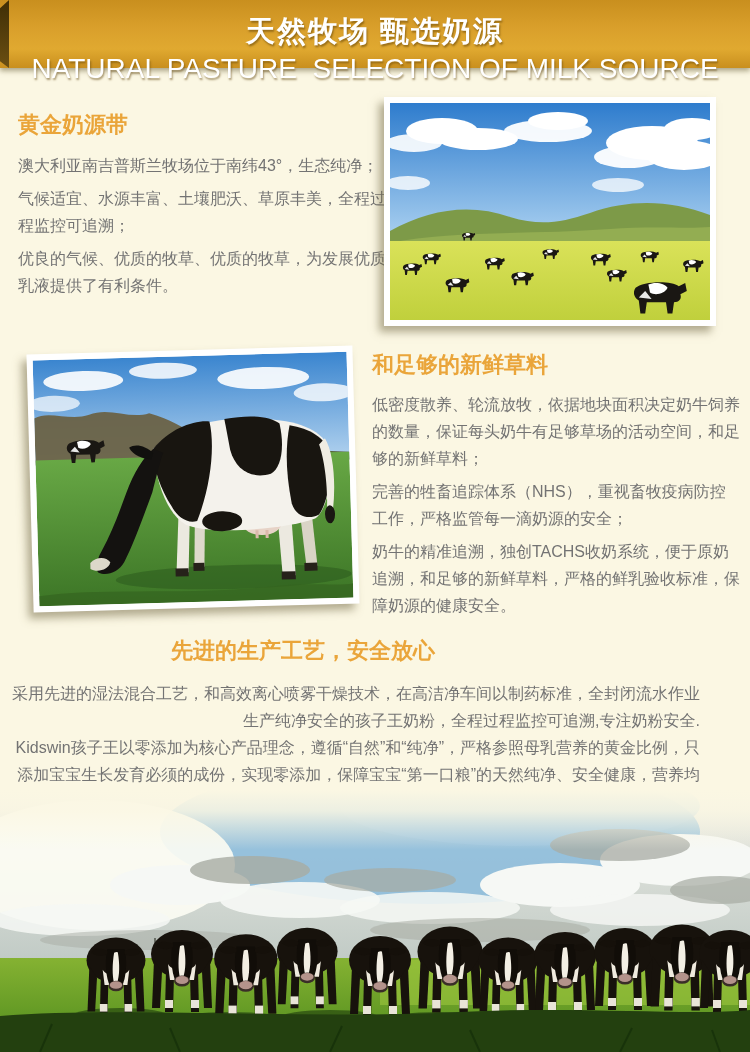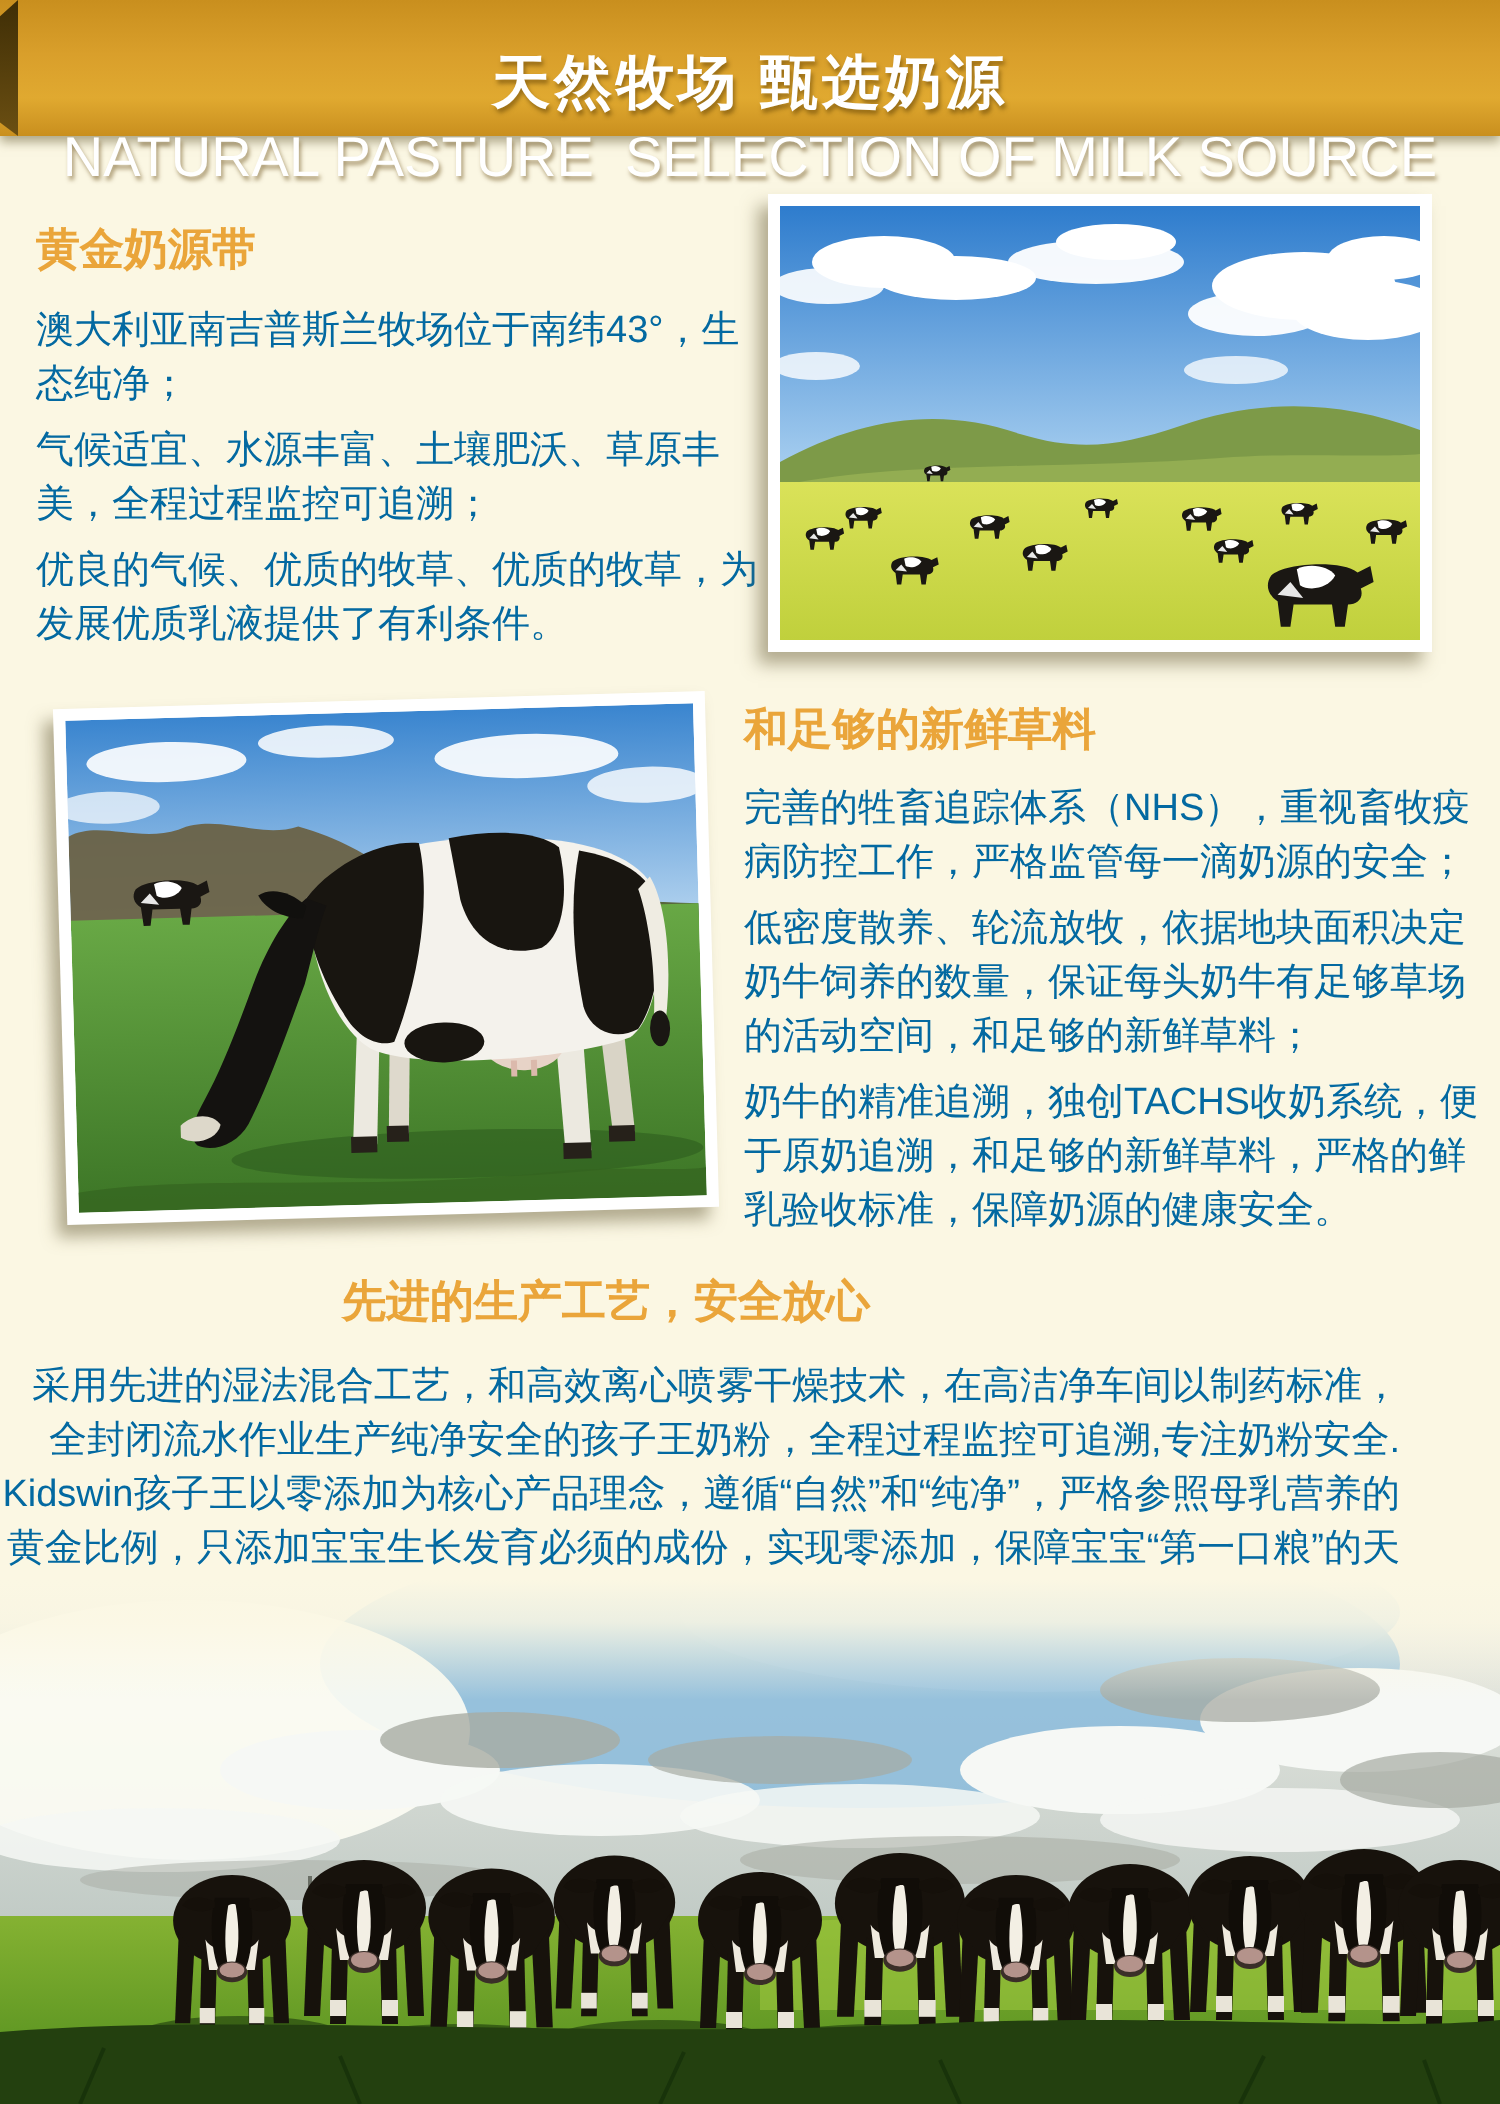--- a/index.html
+++ b/index.html
@@ -15,32 +15,32 @@
     background:linear-gradient(180deg,#c98f1e 0%,#d99f2b 40%,#e0a930 72%,#c98f1e 100%);
     box-shadow:0 3px 5px rgba(110,100,60,.55);
     text-align:center; color:#fff;
   }
   .banner-fold{
     position:absolute; left:0; top:0; width:9px; height:68px;
     background:linear-gradient(180deg,#3f2e06,#6b4f12);
     clip-path:polygon(0 12%,100% 0,100% 100%,0 90%);
   }
   .banner-cn{
-    padding-top:22px; font-size:29px; font-weight:bold; letter-spacing:2px;
+    padding-top:12px; font-size:29px; font-weight:bold; letter-spacing:2px;
     text-shadow:1px 2px 2px rgba(92,62,4,.55);
   }
   .banner-en{
     font-size:28px; margin-top:1px; white-space:pre;
     text-shadow:1px 2px 2px rgba(92,62,4,.5);
   }
   
   .sec-title{
     margin:0; font-size:22px; font-weight:bold; color:#eaa53a; line-height:30px;
   }
-  .sec p{ margin:0 0 6px; font-size:19px; line-height:27px; color:#0369a1;}
+  .sec p{ margin:0 0 6px; font-size:16px; line-height:27px; color:#737373;}
   .sec1{ position:absolute; left:18px; top:110px; width:368px;}
   .sec1 .sec-title{ margin-bottom:12px;}
   .sec2{ position:absolute; left:372px; top:350px; width:368px;}
   .sec2 .sec-title{ margin-bottom:11px;}
   .sec3{ position:absolute; left:0; top:636px; width:606px;}
   .sec3 .sec-title{ text-align:center; margin-bottom:14px;}
   .sec3 .body{ margin:0 auto; width:700px;}
   .sec3 p{ margin:0;text-align:right;}
   
   .photo{
@@ -174,22 +174,22 @@
         <path d="M118,92 C108,100 98,115 90,135 C82,155 74,175 64,192 C58,202 56,210 60,214 C68,218 80,214 86,204 C96,186 106,160 116,135 C120,122 124,105 128,96 Z" fill="#141210"></path>
         <path d="M52,204 C58,198 68,198 72,204 C70,212 58,214 52,210 Z" fill="#ddd8ca"></path>
         <path d="M118,96 C110,88 100,86 94,90 C98,98 108,102 116,102 Z" fill="#11100e"></path>
       </g>
       <path d="M0,236 C60,228 150,240 240,232 C270,230 300,234 314,232 L314,246 L0,246 Z" fill="#35641f" opacity=".7"></path>
     </svg>
   </figure>
 
   <section class="sec sec2">
     <h2 class="sec-title">和足够的新鲜草料</h2>
+    <p>低密度散养、轮流放牧，依据地块面积决定奶牛饲养的数量，保证每头奶牛有足够草场的活动空间，和足够的新鲜草料；</p>
     <p>完善的牲畜追踪体系（NHS），重视畜牧疫病防控工作，严格监管每一滴奶源的安全；</p>
-    <p>低密度散养、轮流放牧，依据地块面积决定奶牛饲养的数量，保证每头奶牛有足够草场的活动空间，和足够的新鲜草料；</p>
     <p>奶牛的精准追溯，独创TACHS收奶系统，便于原奶追溯，和足够的新鲜草料，严格的鲜乳验收标准，保障奶源的健康安全。</p>
   </section>
 
   <section class="sec sec3">
     <h2 class="sec-title">先进的生产工艺，安全放心</h2>
     <div class="body">
       <p>采用先进的湿法混合工艺，和高效离心喷雾干燥技术，在高洁净车间以制药标准，全封闭流水作业生产纯净安全的孩子王奶粉，全程过程监控可追溯,专注奶粉安全.</p>
       <p>Kidswin孩子王以零添加为核心产品理念，遵循“自然”和“纯净”，严格参照母乳营养的黄金比例，只添加宝宝生长发育必须的成份，实现零添加，保障宝宝“第一口粮”的天然纯净、安全健康，营养均衡。</p>
     </div>
   </section>

